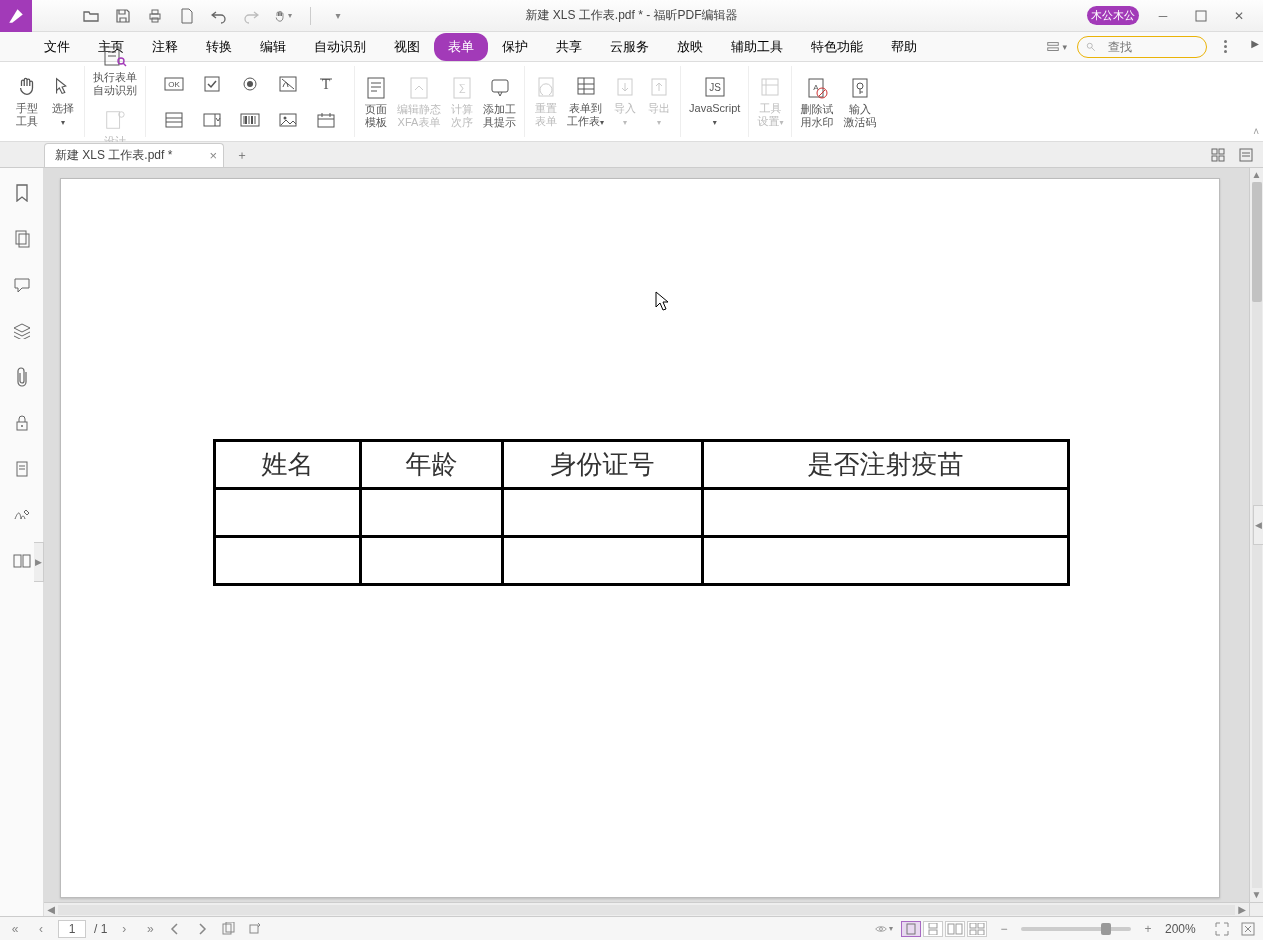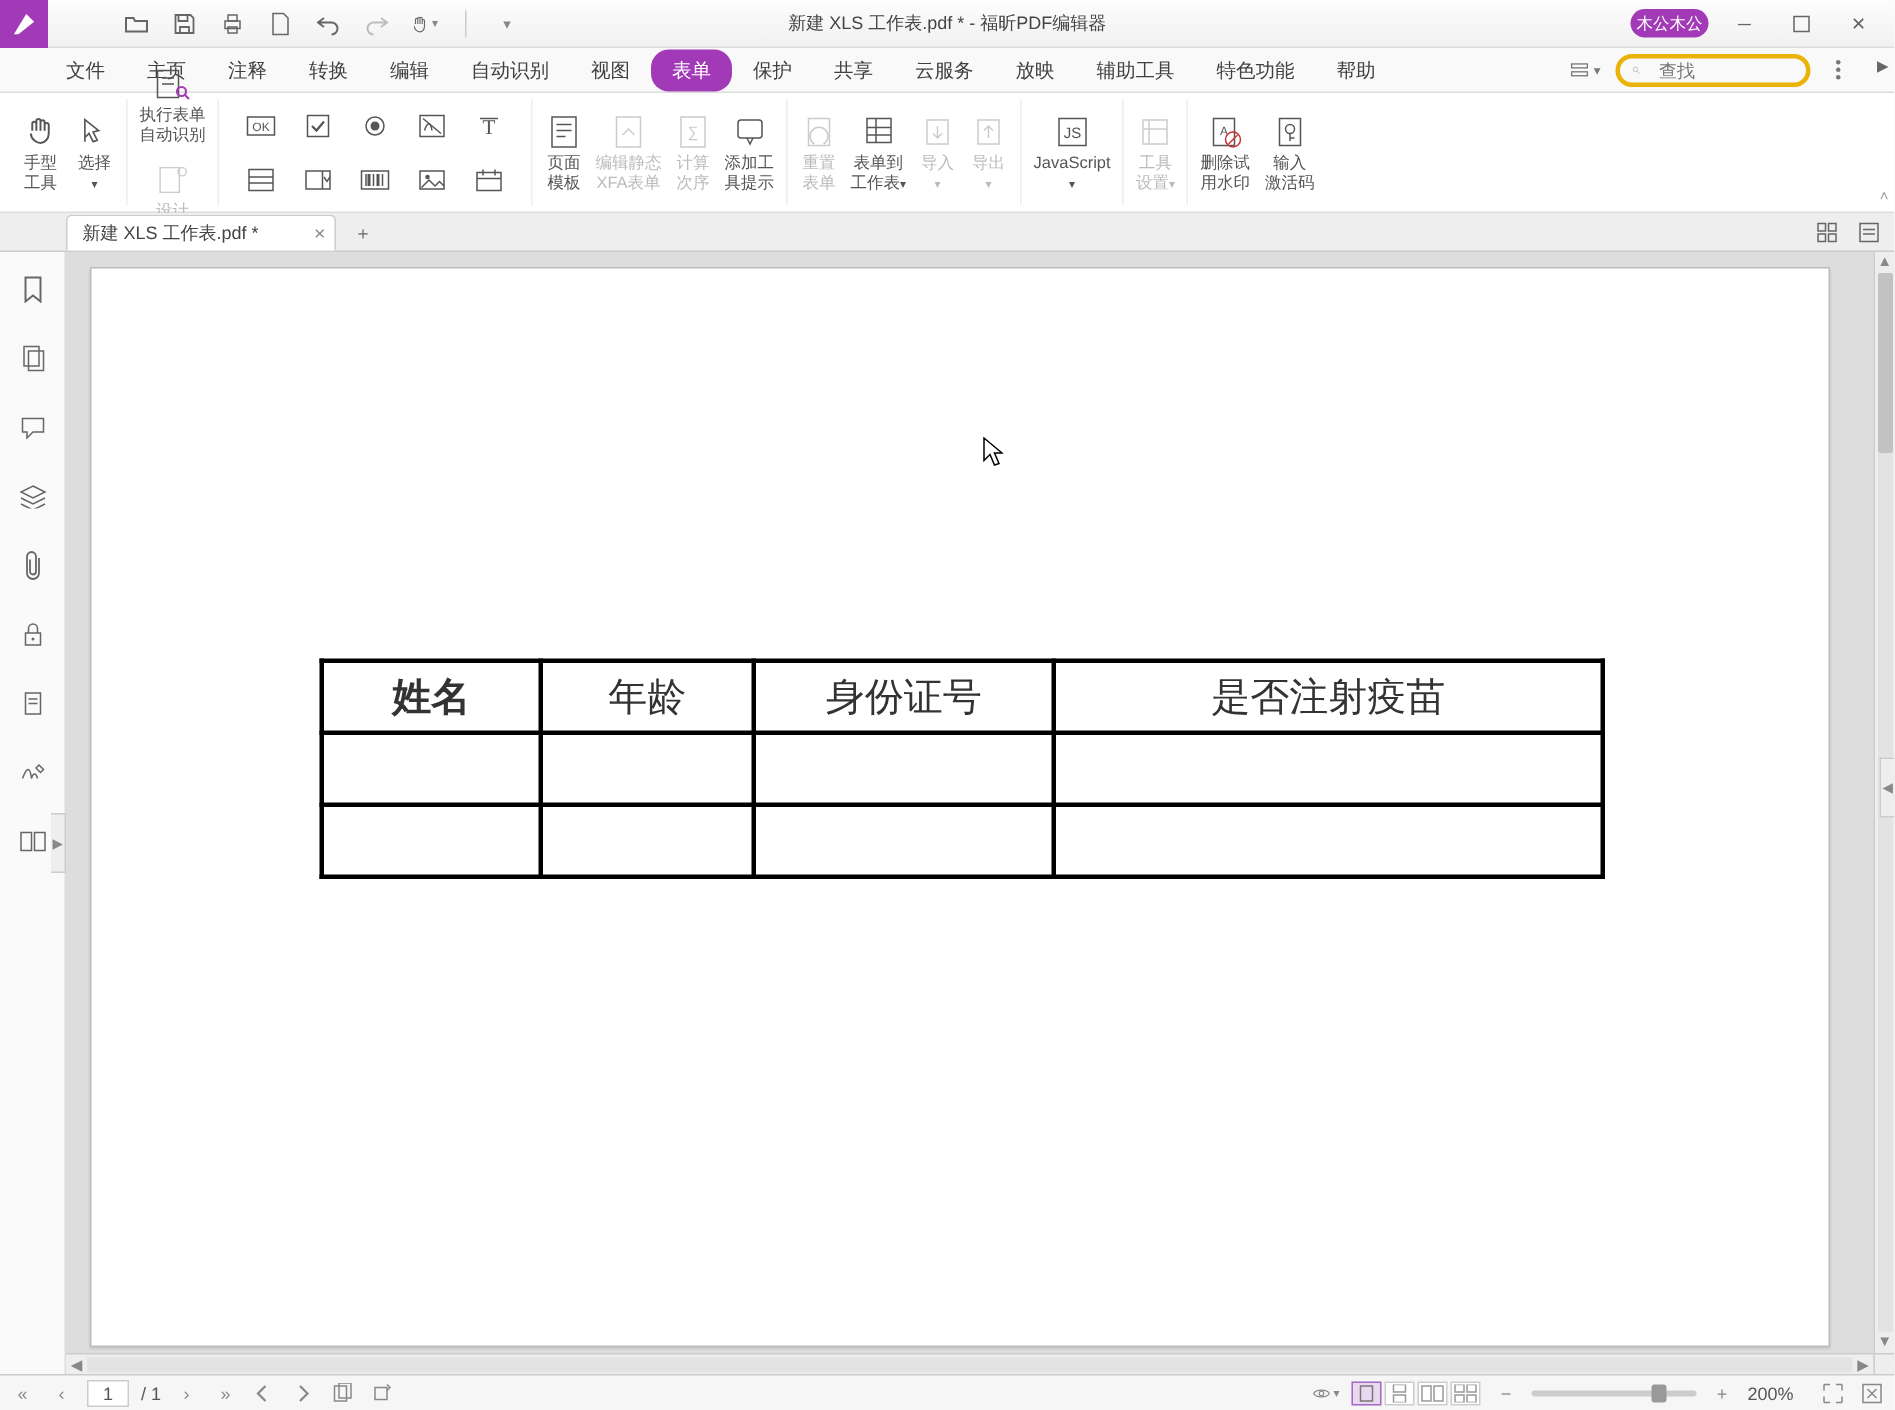--- a/index.html
+++ b/index.html
@@ -40,28 +40,28 @@
   border-bottom:1px solid #ddd;
   display:flex;
   align-items:center;
   padding: 0 30px 0 30px;
   gap: 0;
   position:relative;
 }
 .menubar .mitem {
   padding: 5px 14px;
   font-size:13px;
-  color:#404040;
+  color:#000000;
   cursor:pointer;
   border-radius:12px;
 }
 .menubar .mitem.active { background:#a23ab8; color:#fff; }
 .menubar .right-tools { margin-left:auto; display:flex; align-items:center; gap:10px; }
 .searchbox {
-  border:3px solid #eab308; border-radius:12px;
+  border:1px solid #eab308; border-radius:12px;
   height:22px; width:130px;
   display:flex; align-items:center;
   padding:0 8px; color:#999; gap:12px;
 }
 .searchbox input { border:none; outline:none; width:90px; font-size:12px; background:transparent; color:#666;}
 .ellips { width:16px; display:flex; flex-direction:column; gap:2px; align-items:center; cursor:pointer;}
 .ellips span{ width:3px;height:3px;background:#777;border-radius:50%; }
 .expand-tri { position:absolute; right:4px; top:6px; cursor:pointer; color:#666; font-size:10px;}
 .ribbon {
   height: 80px;
@@ -152,21 +152,21 @@
   left:152px; top:260px;
   border-collapse:collapse;
 }
 .tbl td{
   border:3px solid #000;
   font-family: "SimSun","宋体",serif;
   font-size:26px;
   text-align:center;
   vertical-align:middle;
 }
-.tbl .h1{ width:146px; height:48px;font-weight:bold;}
+.tbl .h1{ width:146px; height:48px;}
 .tbl .h2{ width:142px;font-family:Liberation Mono, monospace;}
 .tbl .h3{ width:200px;margin-left:48px;}
 .tbl .h4{ width:366px;}
 .tbl tr.row td{ height:48px;}
 .cursor-arrow{ position:absolute; left:594px; top:112px; width:14px; height:20px; pointer-events:none; z-index:50;}
 .statusbar{
   position:absolute; left:0; right:0; bottom:0;
   height:24px; background:#f6f6f6; border-top:1px solid #ccc;
   display:flex; align-items:center; font-size:12px; color:#555;
   padding:0 6px; gap:8px;

